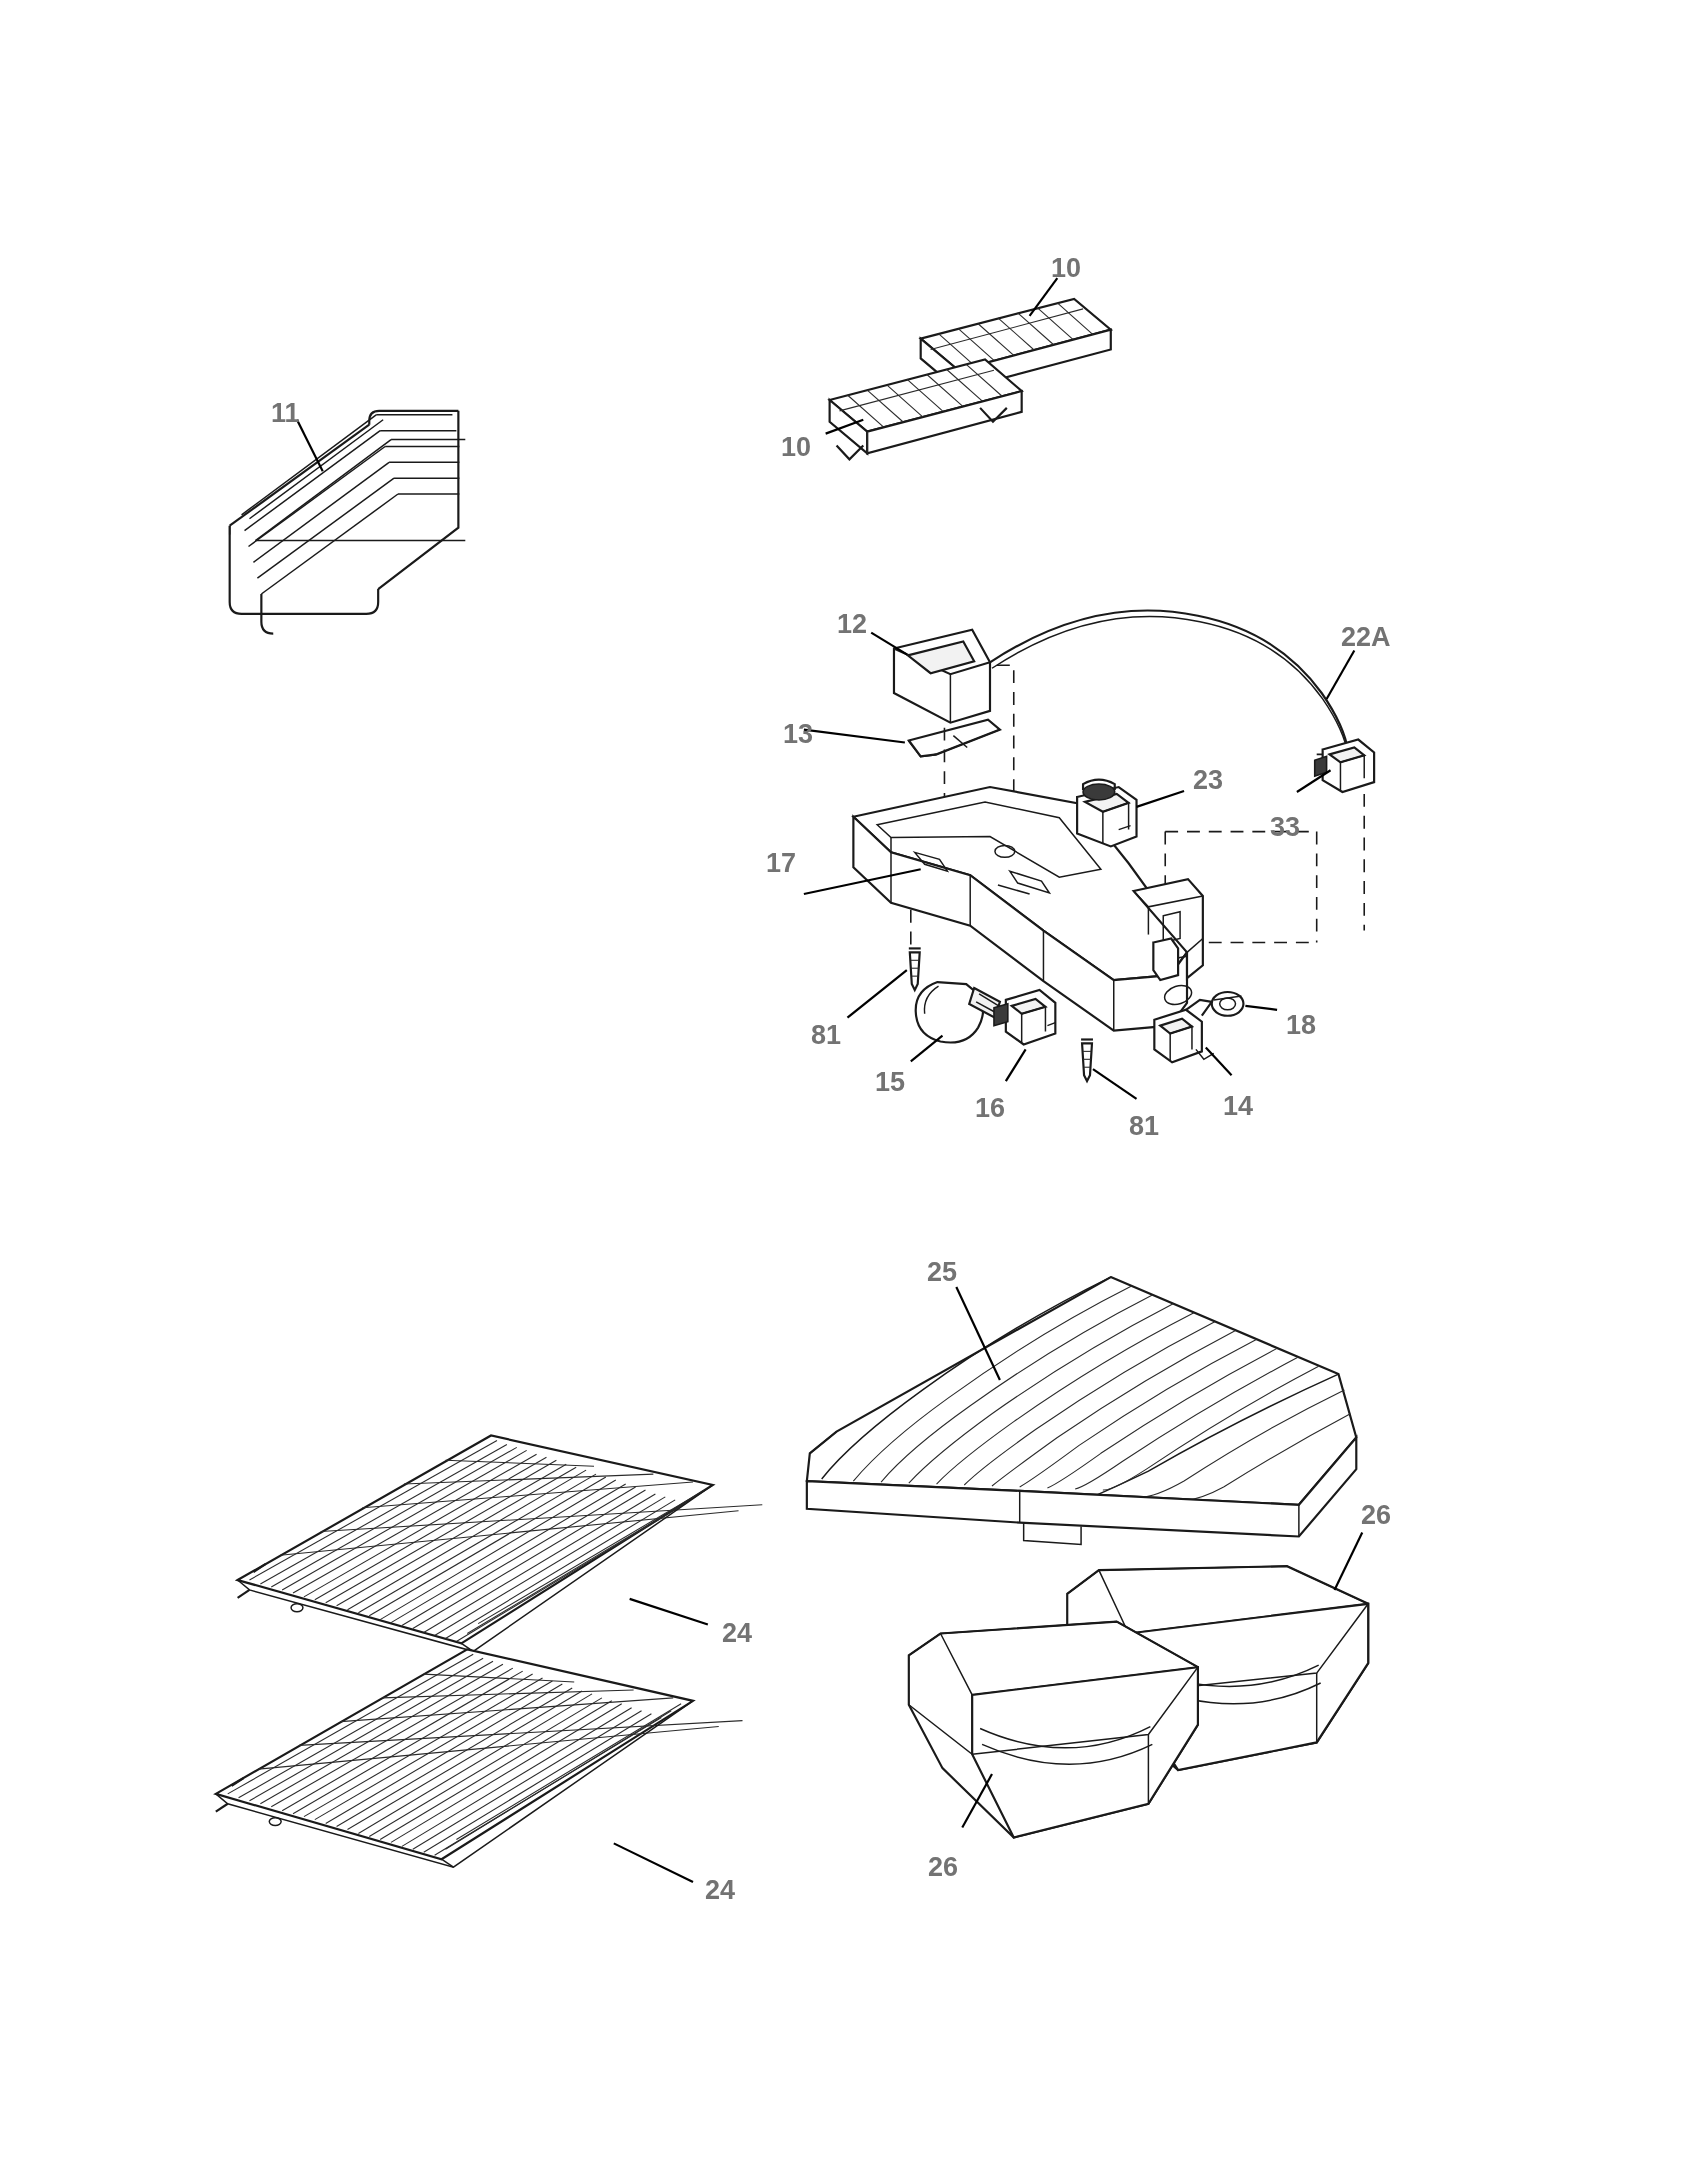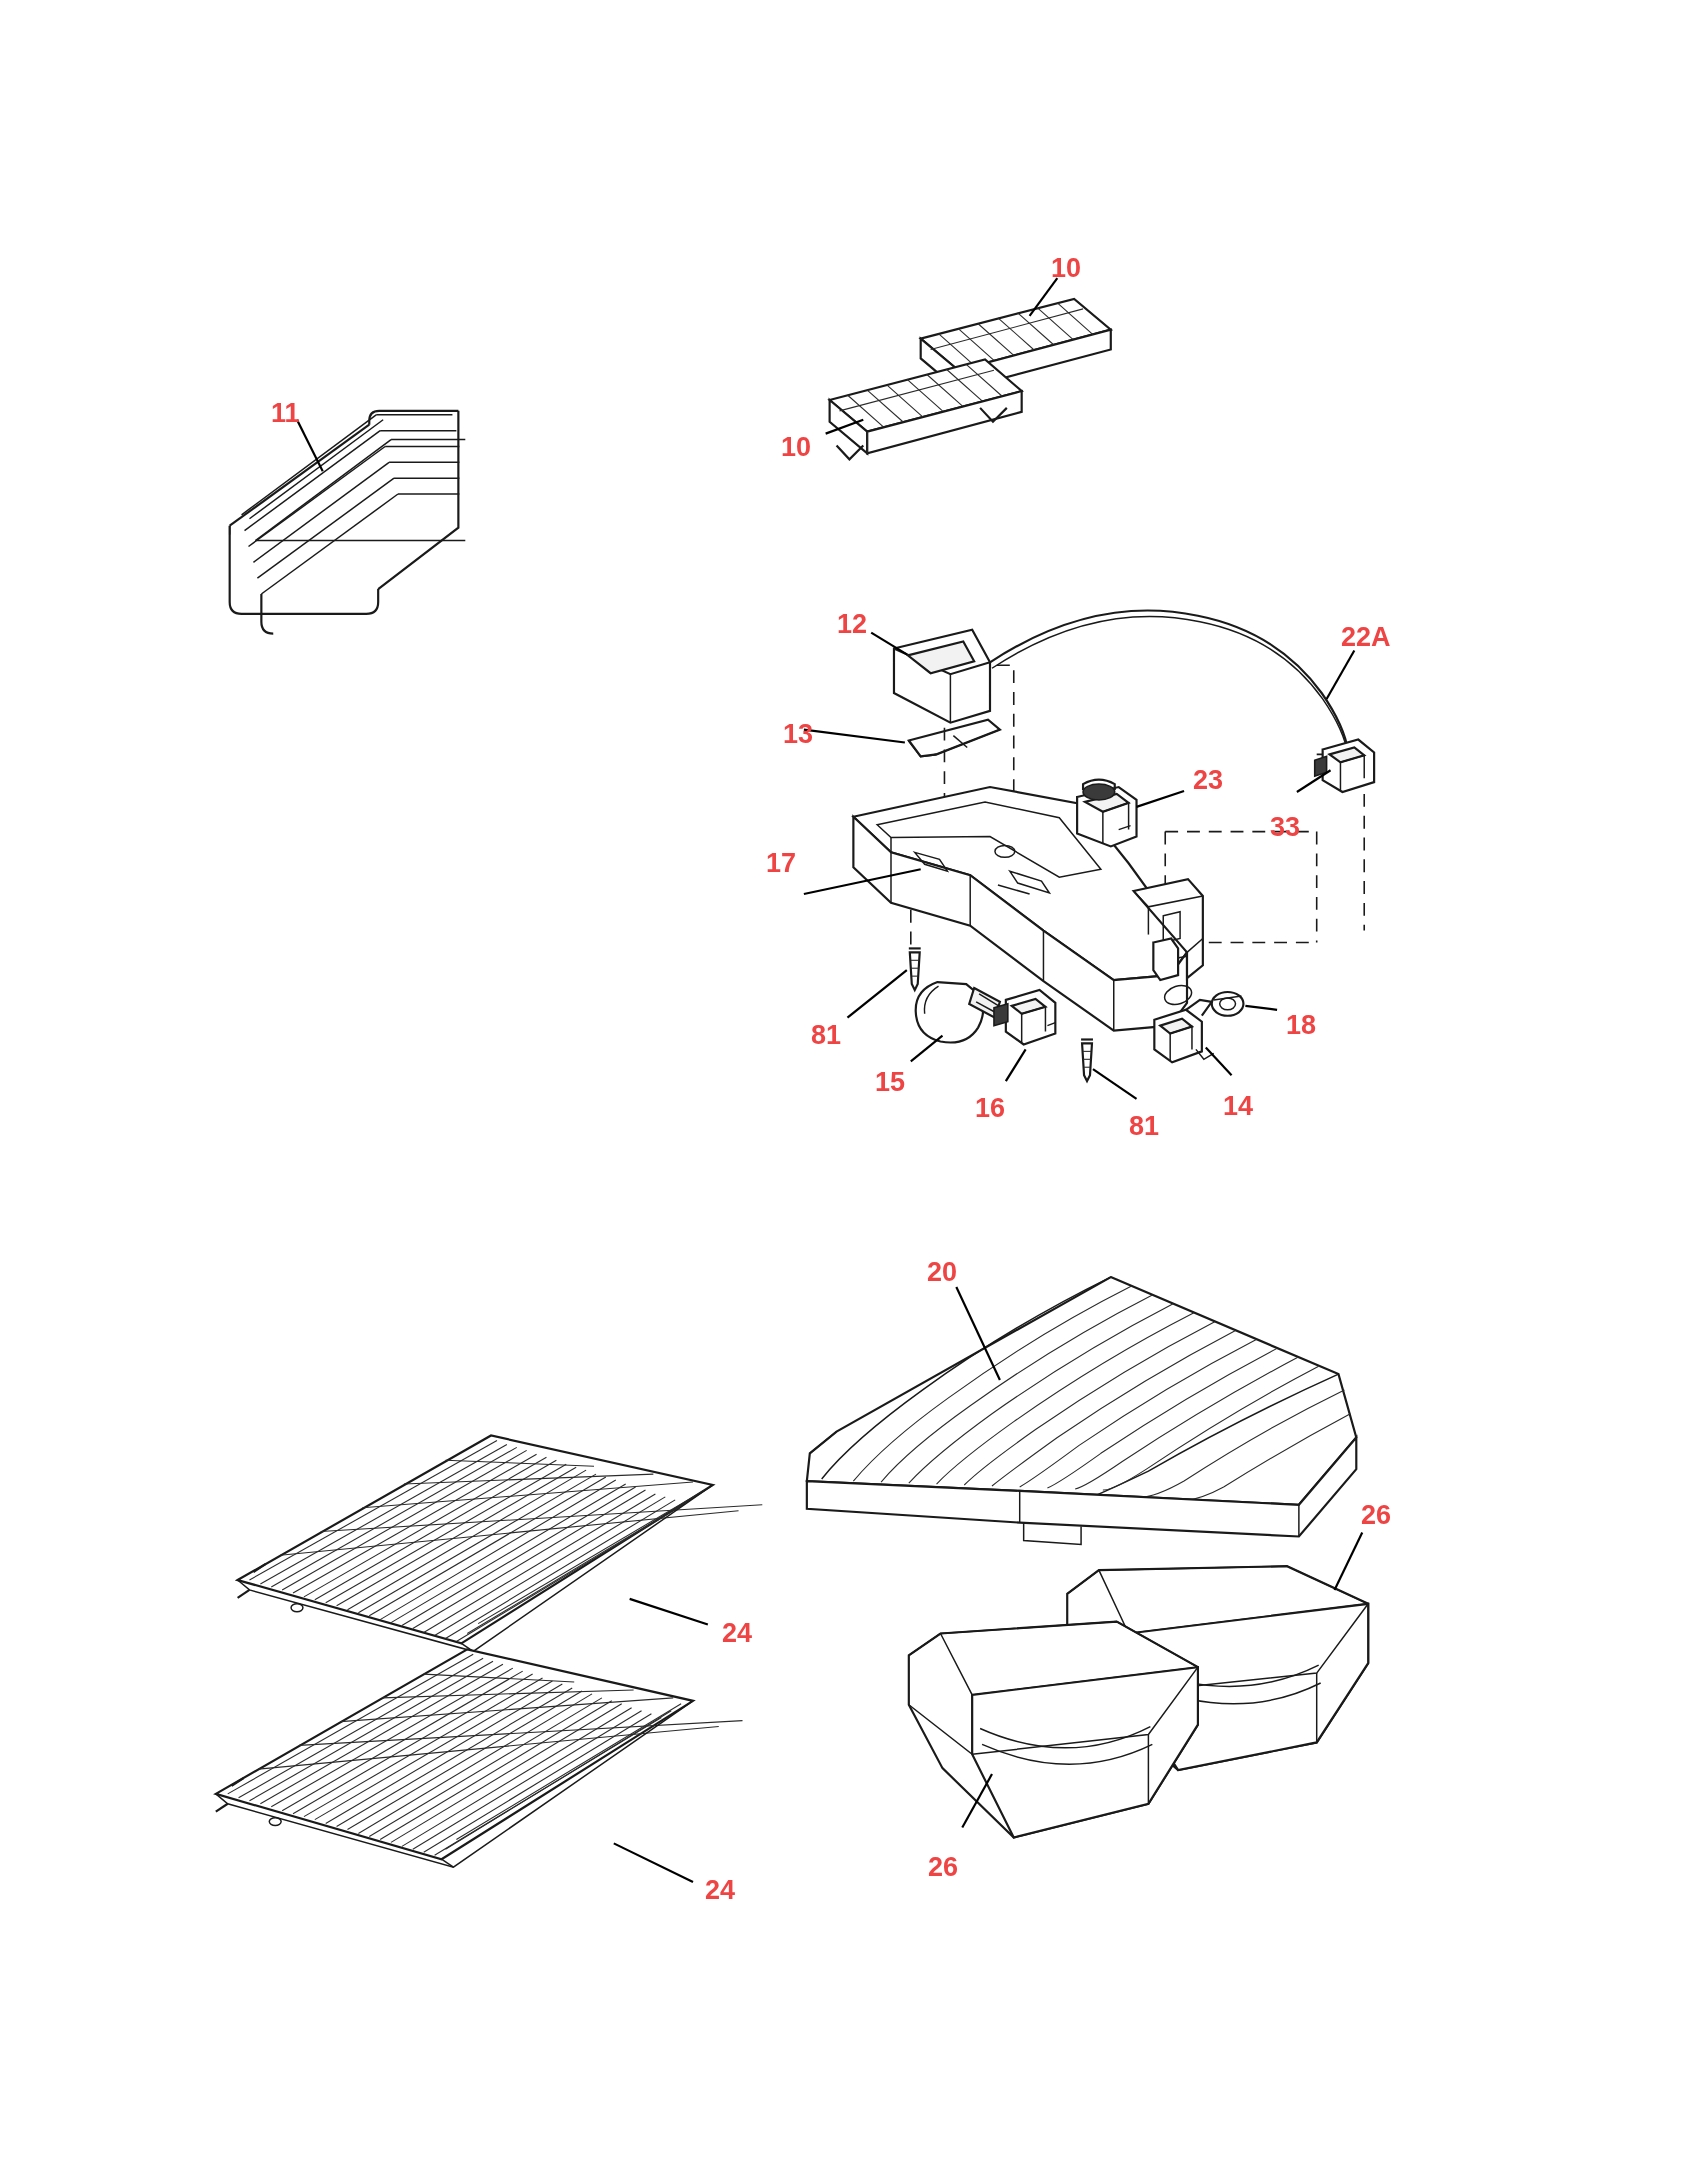--- a/index.html
+++ b/index.html
@@ -22,21 +22,21 @@
     left: 0;
     top: 0;
     width: 1683px;
     height: 2178px;
   }
   .callout {
     position: absolute;
     font-family: "Liberation Sans", sans-serif;
     font-weight: bold;
     font-size: 27px;
-    color: #ef4444;
+    color: #737373;
     white-space: nowrap;
     line-height: 1;
   }
   .lbl-line {
     stroke: #000000;
     stroke-width: 2.2;
     fill: none;
   }
   .outline {
     stroke: #1a1a1a;
@@ -487,20 +487,20 @@
   <div class="callout" style="left:767px; top:721px;margin-left:16px;">13</div>
   <div class="callout" style="left:1193px; top:767px;">23</div>
   <div class="callout" style="left:1270px; top:814px;">33</div>
   <div class="callout" style="left:766px; top:850px;">17</div>
   <div class="callout" style="left:811px; top:1022px;">81</div>
   <div class="callout" style="left:1286px; top:1012px;text-align:right;">18</div>
   <div class="callout" style="left:875px; top:1069px;">15</div>
   <div class="callout" style="left:975px; top:1095px;">16</div>
   <div class="callout" style="left:1129px; top:1113px;">81</div>
   <div class="callout" style="left:1223px; top:1093px;">14</div>
-  <div class="callout" style="left:927px; top:1259px;">20</div>
+  <div class="callout" style="left:927px; top:1259px;">25</div>
   <div class="callout" style="left:1361px; top:1502px;">26</div>
   <div class="callout" style="left:722px; top:1620px;">24</div>
   <div class="callout" style="left:705px; top:1877px;">24</div>
   <div class="callout" style="left:928px; top:1854px;">26</div>
 
 </div>
 
 
 </body></html>

